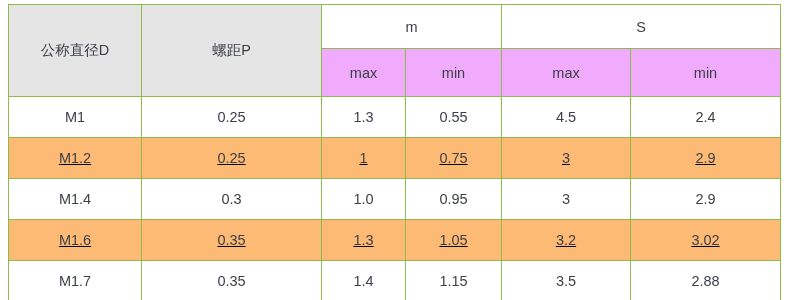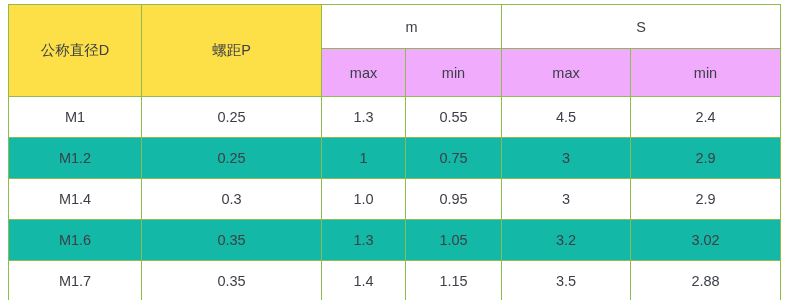--- a/index.html
+++ b/index.html
@@ -34,37 +34,37 @@
     padding: 0;
   }
 
   
   .hdr-main {
     height: 44px;
     background: #ffffff;
     font-size: 14.5px;
   }
   .hdr-tall {
-    background: #fde047;
+    background: #e5e5e5;
     font-size: 14.5px;
   }
   .hdr-sub {
     height: 48px;
     background: #f0abfc;
     font-size: 14.5px;
   }
 
   
   .data-row {
     height: 41px;
     font-size: 14.5px;
     padding-left: 47px;
   }
   .row-odd  { background: #ffffff; }
-  .row-even { background: #14b8a6; }
+  .row-even { background: #fdba74; text-decoration: underline; }
 
   .col-d { width: 133px; }
   .col-p { width: 180px; }
   .col-m-max { width: 84px; }
   .col-m-min { width: 96px; }
   .col-s-max { width: 129px; }
   .col-s-min { width: 150px; }
 </style>
 </head>
 <body>

